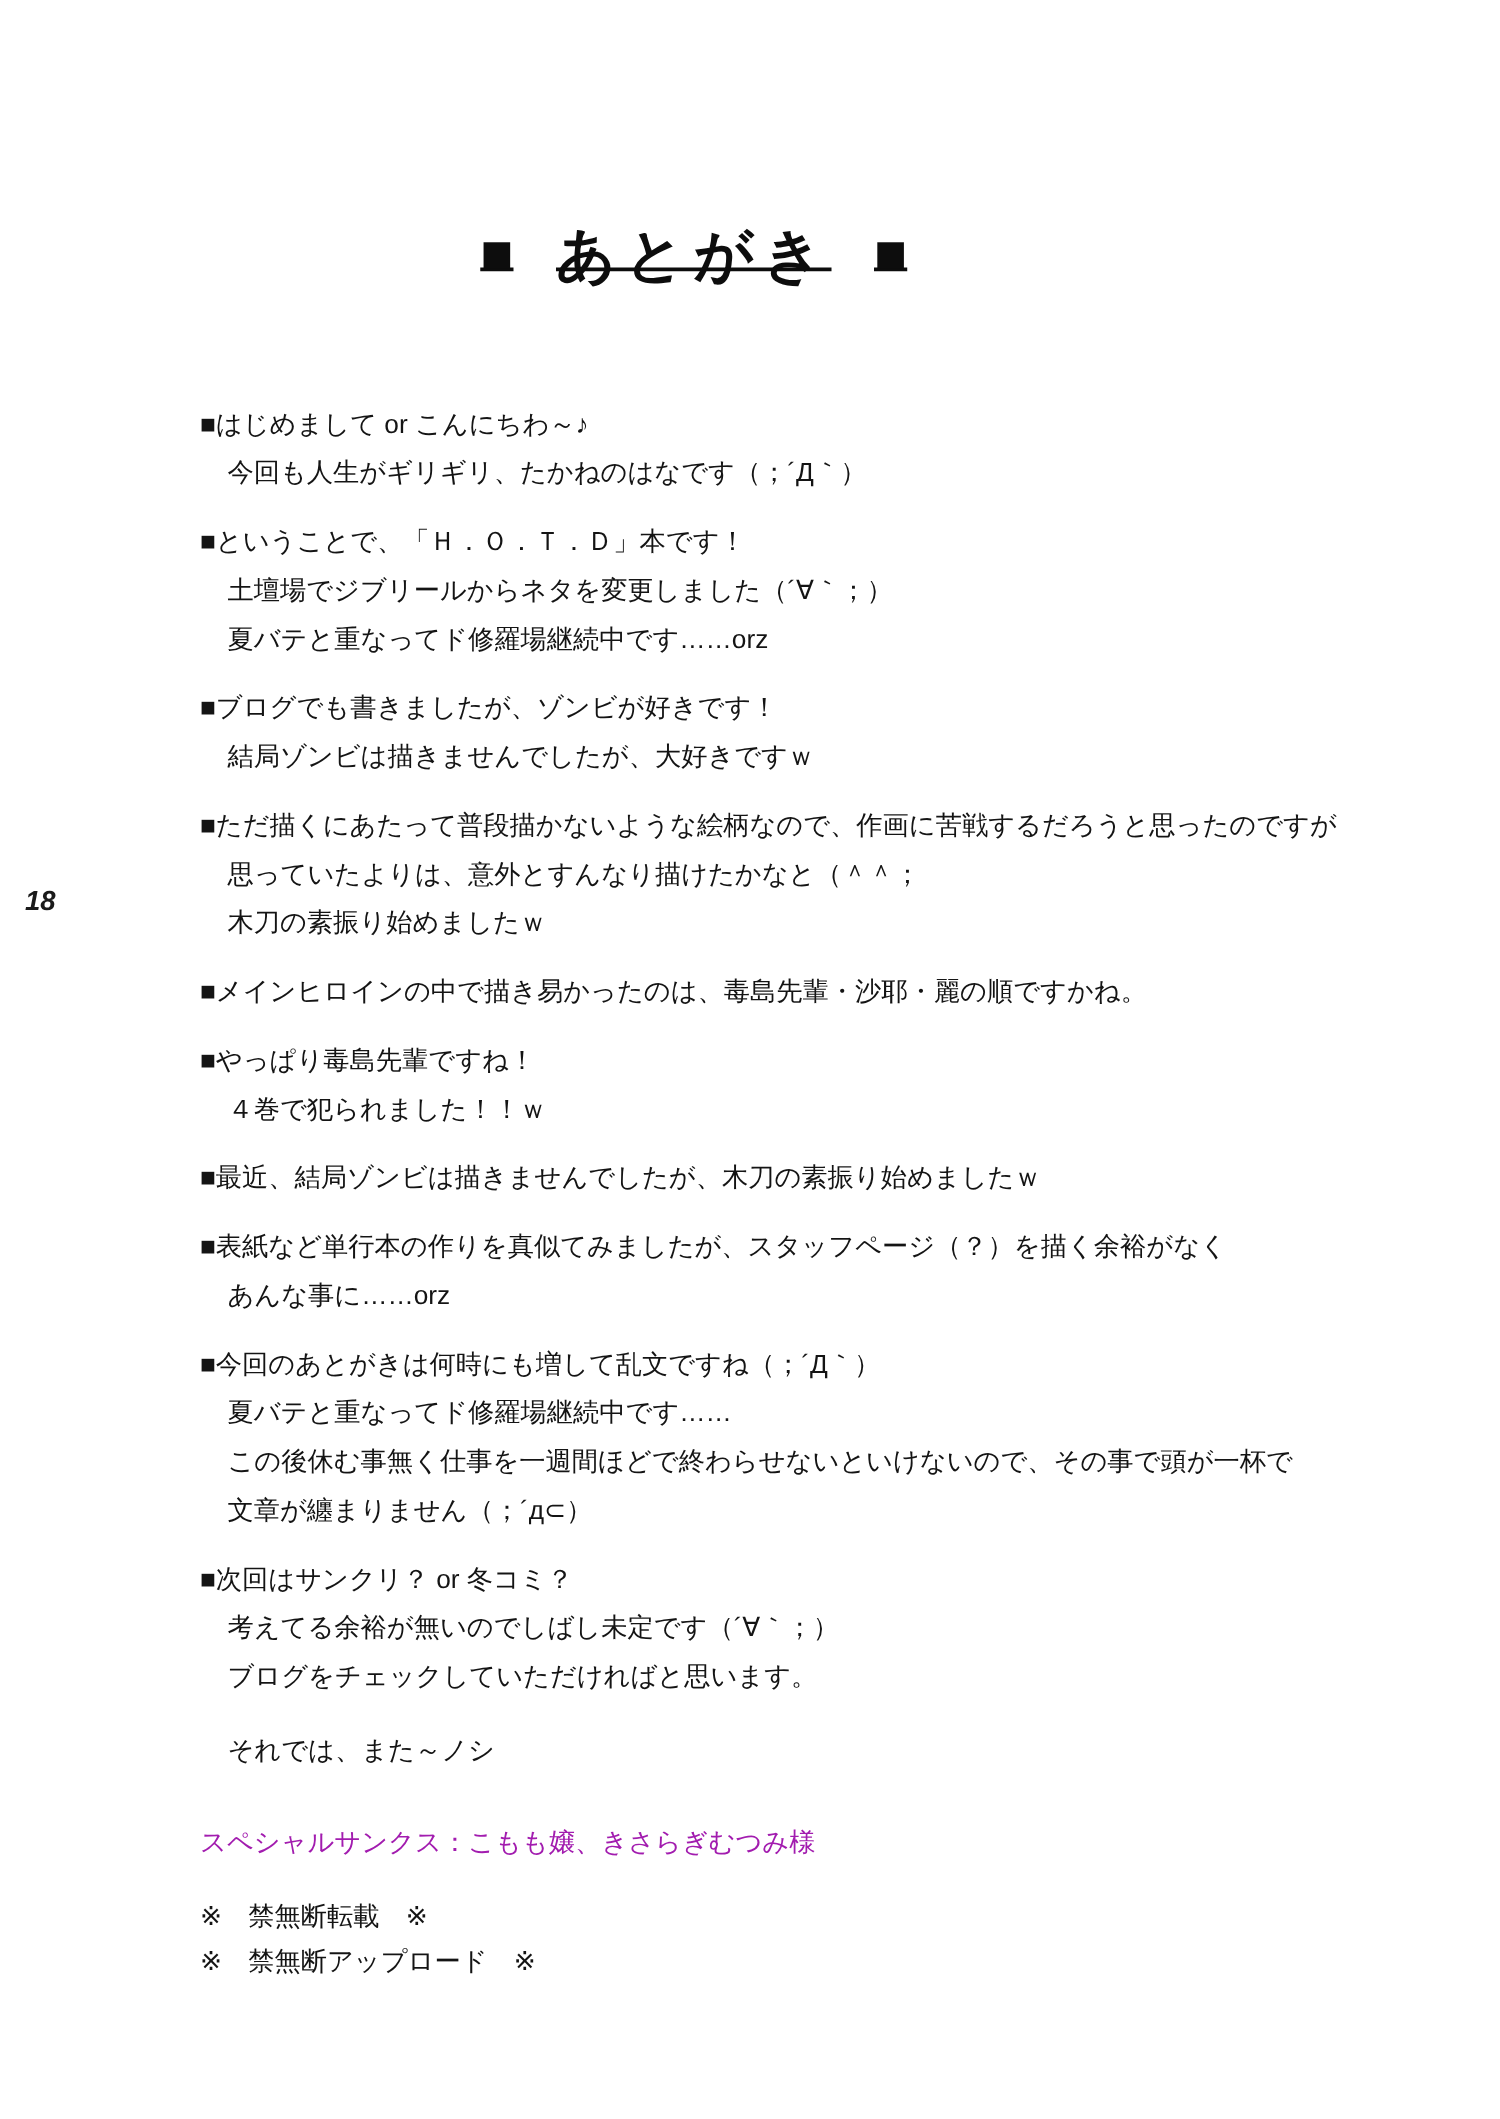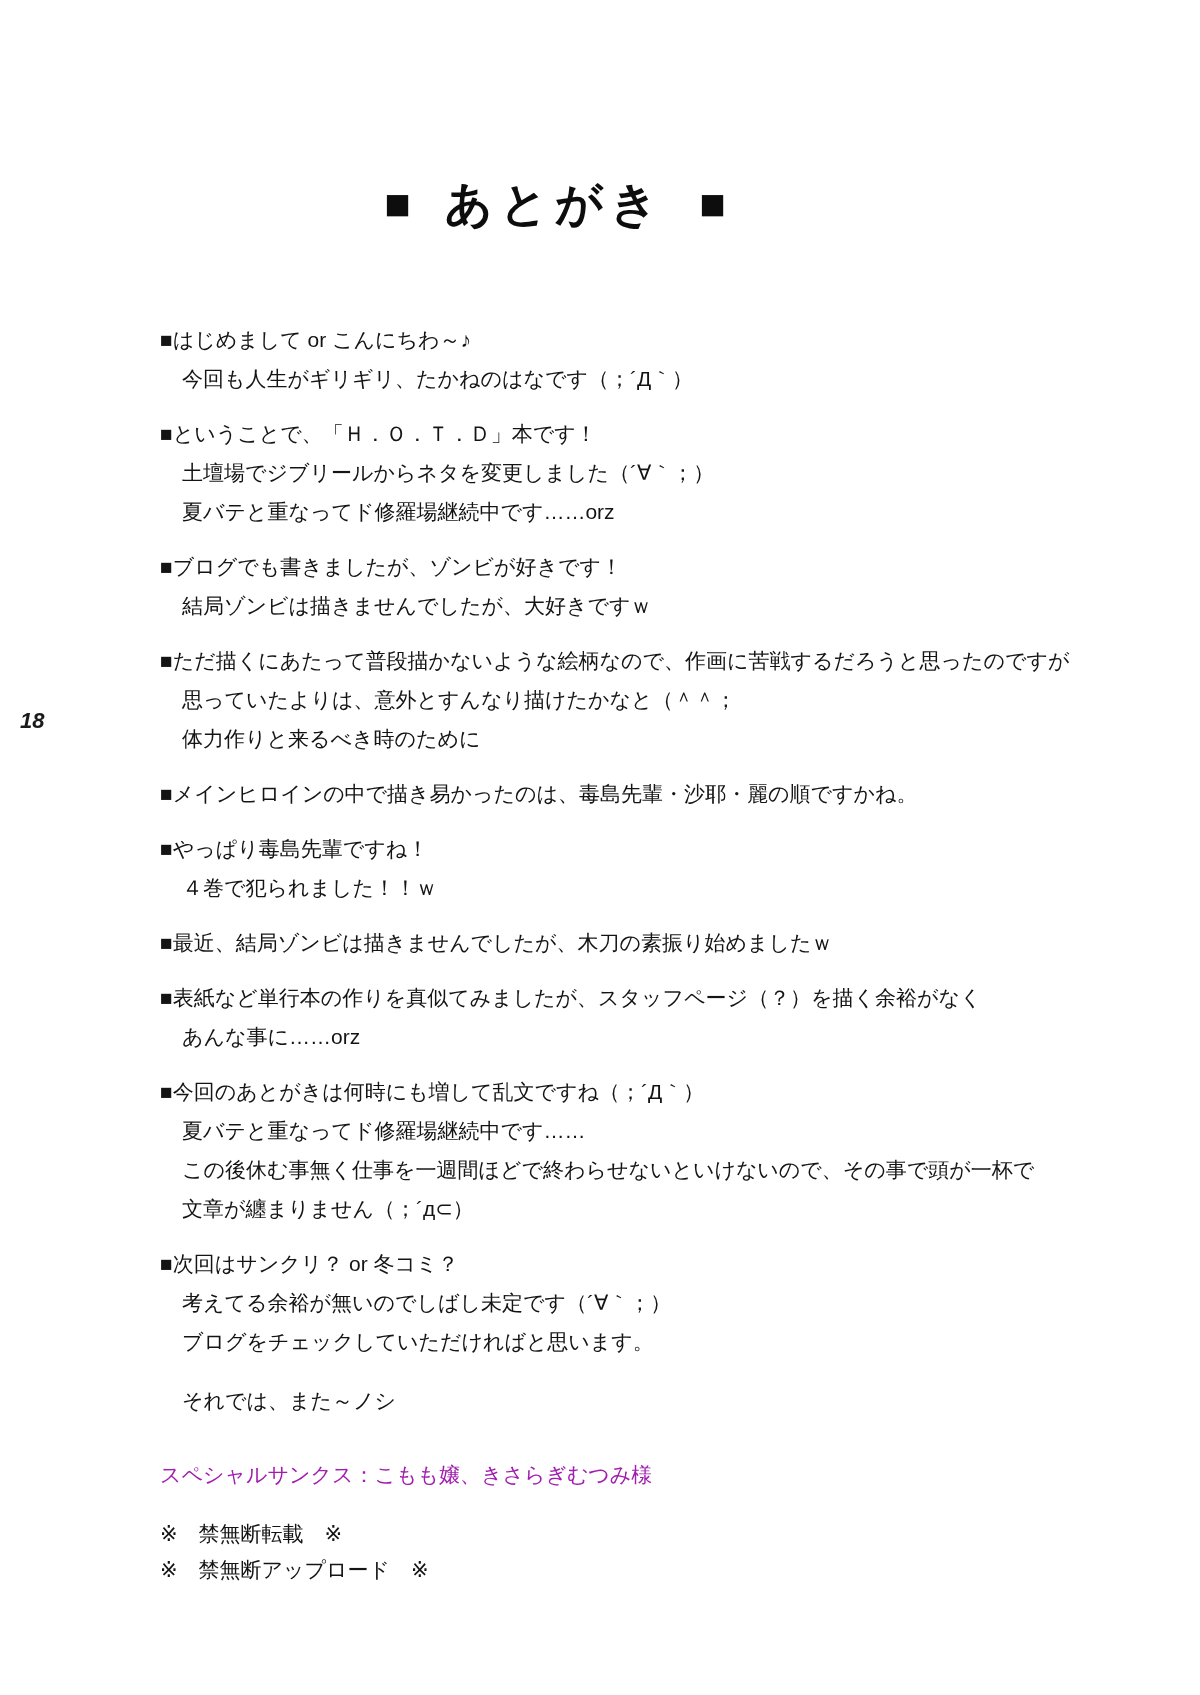--- a/index.html
+++ b/index.html
@@ -31,20 +31,21 @@
   }
   .title {
     position: absolute;
     top: 180px;
     left: 0;
     width: 1110px;
     margin: 0;
     text-align: center;
     font-weight: bold;
     color: #0d0d0d;
+    text-decoration: underline;
   }
   .title .sq {
     font-size: 44px;
     vertical-align: middle;
     line-height: 1;
   }
   .title .title-text {
     font-size: 47px;
     letter-spacing: 7px;
     margin: 0 34px;
@@ -116,21 +117,21 @@
     </div>
 
     <div class="section">
       <p class="line">■ブログでも書きましたが、ゾンビが好きです！</p>
       <p class="line cont">結局ゾンビは描きませんでしたが、大好きですｗ</p>
     </div>
 
     <div class="section">
       <p class="line">■ただ描くにあたって普段描かないような絵柄なので、作画に苦戦するだろうと思ったのですが</p>
       <p class="line cont">思っていたよりは、意外とすんなり描けたかなと（＾＾；</p>
-      <p class="line cont">体力作りと来るべき時のために</p>
+      <p class="line cont">木刀の素振り始めましたｗ</p>
     </div>
 
     <div class="section">
       <p class="line">■メインヒロインの中で描き易かったのは、毒島先輩・沙耶・麗の順ですかね。</p>
     </div>
 
     <div class="section">
       <p class="line">■やっぱり毒島先輩ですね！</p>
       <p class="line cont">４巻で犯られました！！ｗ</p>
     </div>

